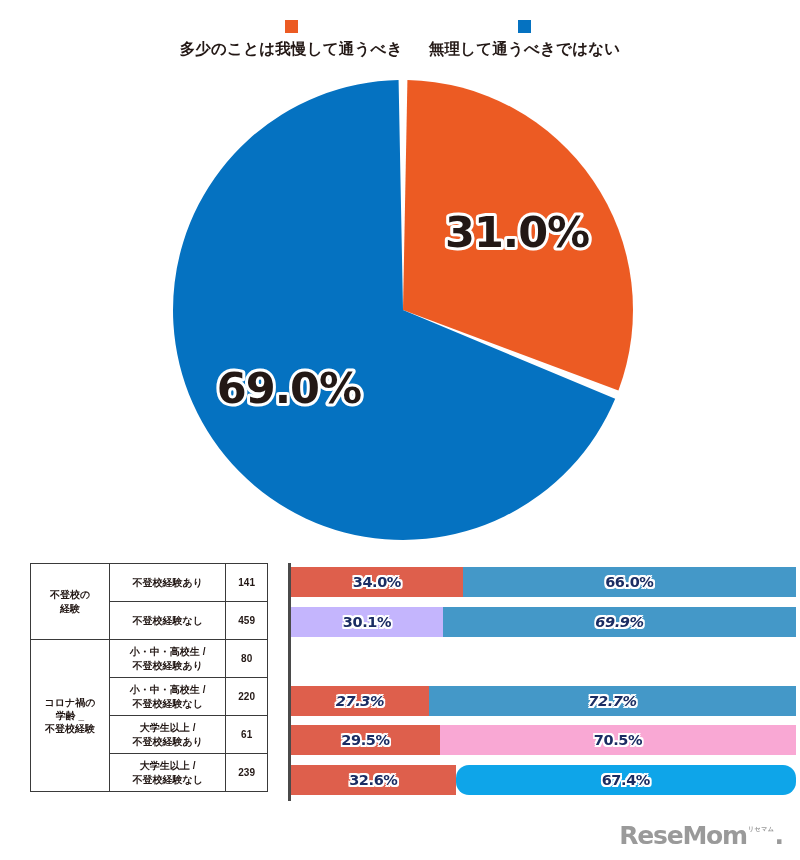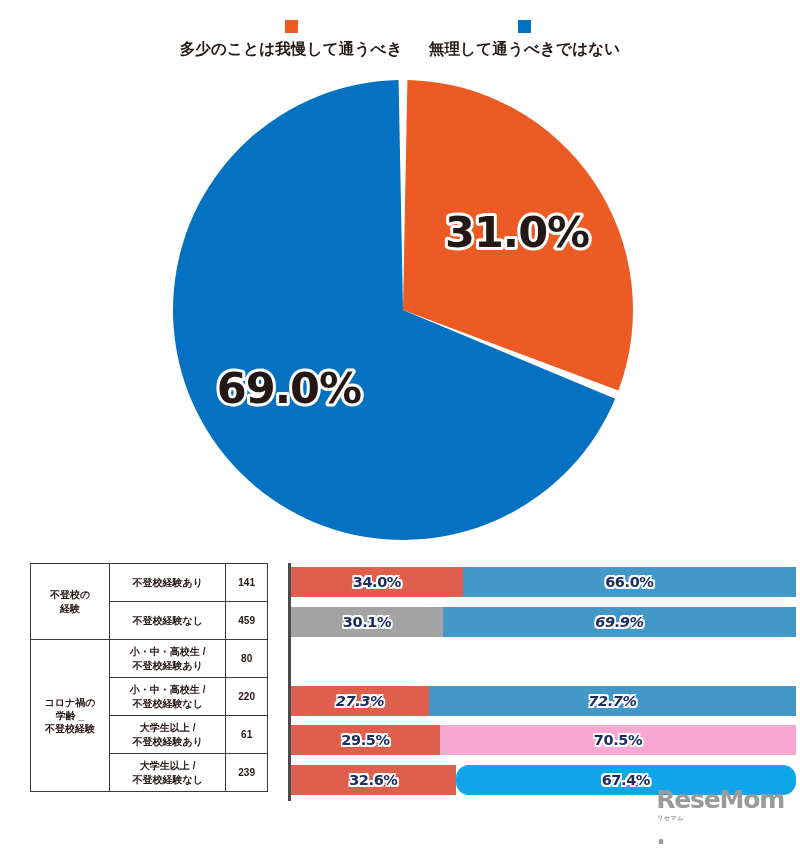--- a/index.html
+++ b/index.html
@@ -106,21 +106,20 @@
     letter-spacing:-0.4px;
     white-space:nowrap;
   }
 
   
   #watermark{
     position:absolute;right:16px;bottom:12px;
     display:flex;align-items:flex-start;
     color:#9a9a9a;
     user-select:none;
-    flex-direction:column;
   }
   #watermark-text{
     font-family:"DejaVu Sans","Liberation Sans",sans-serif;
     font-size:25px;font-weight:bold;
     letter-spacing:-1.2px;
     line-height:1;
   }
   #watermark-sup{
     font-family:"DejaVu Sans","Liberation Sans",sans-serif;
     font-size:6px;font-weight:bold;
@@ -201,21 +200,21 @@
     <div id="bars-axis"></div>
   <div class="bar-row" style="top: 4px;">
         <div class="bar-seg" style="background: rgb(222, 95, 76); width: 34%;">
           <span class="bar-label">34.0%</span>
         </div>
         <div class="bar-seg" style="background: rgb(68, 152, 200); width: 66%;">
           <span class="bar-label">66.0%</span>
         </div>
       </div>
       <div class="bar-row" style="top: 43.6px;">
-        <div class="bar-seg" style="background: #a3a3a3; width: 30.1%;">
+        <div class="bar-seg" style="background: #c4b5fd; width: 30.1%;">
           <span class="bar-label">30.1%</span>
         </div>
         <div class="bar-seg" style="background: rgb(68, 152, 200); width: 69.9%; font-style: italic;">
           <span class="bar-label">69.9%</span>
         </div>
       </div>
       <div class="bar-row" style="top: 83.2px;">
       </div>
       <div class="bar-row" style="top: 122.8px; font-style: italic;">
         <div class="bar-seg" style="background: rgb(222, 95, 76); width: 27.3%;">

